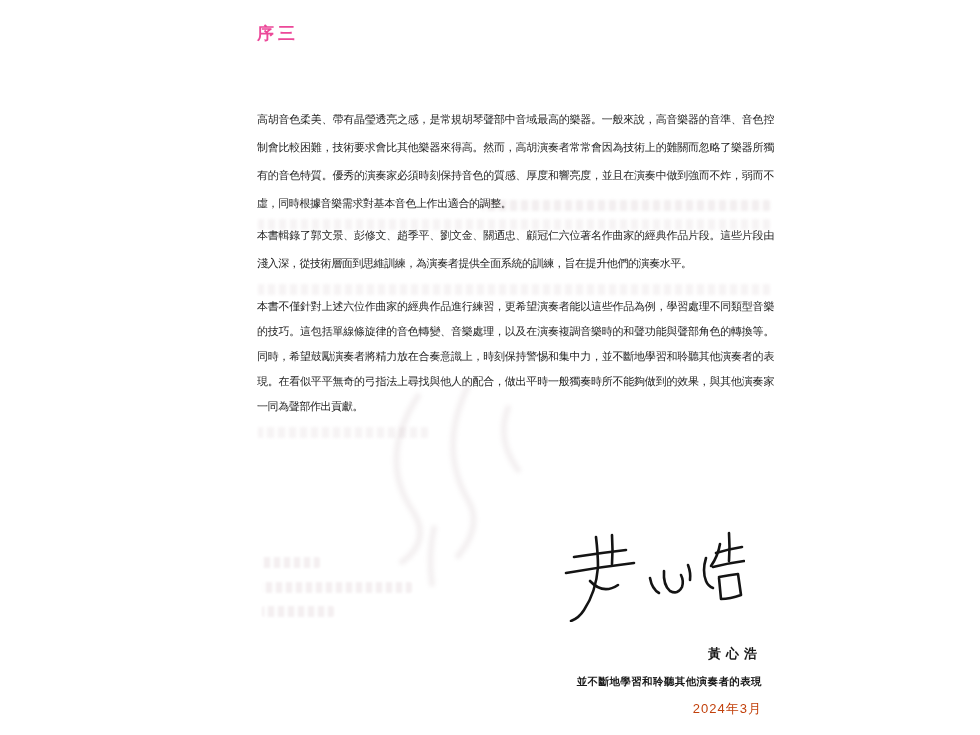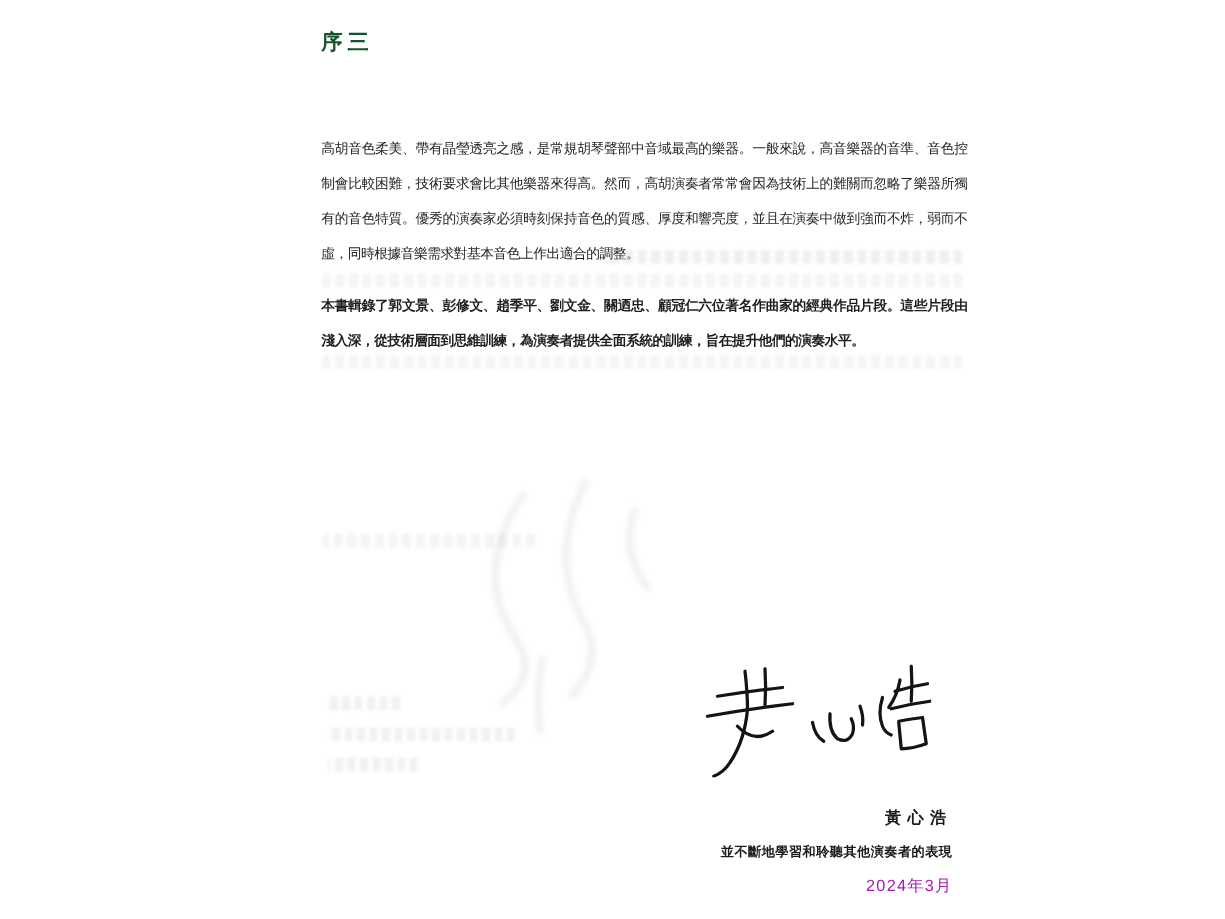--- a/index.html
+++ b/index.html
@@ -4,62 +4,63 @@
 <style>
   html,body { margin:0; padding:0; background:#ffffff; }
   .page {
     position:relative; width:980px; height:735px;
     background:#ffffff; overflow:hidden;
     font-family:"Liberation Sans", sans-serif;
     color:#1e1e1e;
   }
   .doc-title {
     position:absolute; left:257px; top:22px;
-    font-size:17px; font-weight:700; letter-spacing:4px; color:#14532d;
+    font-size:17px; font-weight:700; letter-spacing:4px; color:#ec4899;
   }
   .body-col {
     position:absolute; left:257px; top:105px; width:517px;
     font-size:11px; line-height:28px; letter-spacing:-0.4px;
     text-align:justify; color:#1f1f1f;
   }
   .body-col p { margin:0; }
-  .body-col p.p1 { margin-bottom:14px; }
-  .body-col p.p2 { margin-bottom:17px;font-weight:bold; }
+  .body-col p.p1 { margin-bottom:4px; }
+  .body-col p.p2 { margin-bottom:17px; }
   .body-col p.p3 { line-height:25px; margin-bottom:16px; }
   
   .ghost-line {
     position:absolute; height:11px; border-radius:2px;
     opacity:.32; filter:blur(1.4px); transform:scaleX(-1);
     background:repeating-linear-gradient(90deg,
       rgba(152,118,128,.38) 0 7px, rgba(152,118,128,.04) 7px 11px);
   }
   .ghost-line.soft { opacity:.22; }
   .ghost-sig { position:absolute; left:356px; top:378px; opacity:.13; filter:blur(2px); }
   .ghost-block { position:absolute; opacity:.30; filter:blur(1.3px); transform:scaleX(-1);
     background:repeating-linear-gradient(90deg,
       rgba(168,128,140,.40) 0 6px, rgba(168,128,140,.05) 6px 10px);
     height:11px; border-radius:2px; }
   .signature-svg { position:absolute; left:560px; top:524px; }
   .signoff {
     position:absolute; right:218px; text-align:right; white-space:nowrap; color:#1b1b1b;
   }
   .signoff.name { top:645px; font-size:13px; font-weight:700; letter-spacing:5px; }
   .signoff.role { top:675px; font-size:10.5px; font-weight:700; letter-spacing:0.4px; }
-  .signoff.date { top:700px; font-size:13px; font-weight:400; letter-spacing:1px; color:#a21caf; }
+  .signoff.date { top:700px; font-size:13px; font-weight:400; letter-spacing:1px; color:#c2410c; }
 </style>
 </head>
 <body>
 
 <div class="page">
 
   <div class="doc-title">序三</div>
 
   <div class="body-col">
     <p class="p1">高胡音色柔美、帶有晶瑩透亮之感，是常規胡琴聲部中音域最高的樂器。一般來說，高音樂器的音準、音色控制會比較困難，技術要求會比其他樂器來得高。然而，高胡演奏者常常會因為技術上的難關而忽略了樂器所獨有的音色特質。優秀的演奏家必須時刻保持音色的質感、厚度和響亮度，並且在演奏中做到強而不炸，弱而不虛，同時根據音樂需求對基本音色上作出適合的調整。</p>
     <p class="p2">本書輯錄了郭文景、彭修文、趙季平、劉文金、關迺忠、顧冠仁六位著名作曲家的經典作品片段。這些片段由淺入深，從技術層面到思維訓練，為演奏者提供全面系統的訓練，旨在提升他們的演奏水平。</p>
+    <p class="p3">本書不僅針對上述六位作曲家的經典作品進行練習，更希望演奏者能以這些作品為例，學習處理不同類型音樂的技巧。這包括單線條旋律的音色轉變、音樂處理，以及在演奏複調音樂時的和聲功能與聲部角色的轉換等。同時，希望鼓勵演奏者將精力放在合奏意識上，時刻保持警惕和集中力，並不斷地學習和聆聽其他演奏者的表現。在看似平平無奇的弓指法上尋找與他人的配合，做出平時一般獨奏時所不能夠做到的效果，與其他演奏家一同為聲部作出貢獻。</p>
   </div>
 
   <div class="ghost-line" style="left:482px; top:200px; width:288px;"></div>
   <div class="ghost-line soft" style="left:258px; top:219px; width:512px;"></div>
   <div class="ghost-line soft" style="left:258px; top:284px; width:512px;"></div>
   <div class="ghost-line soft" style="left:258px; top:427px; width:170px;"></div>
   <div class="ghost-block" style="left:262px; top:557px; width:58px;"></div>
   <div class="ghost-block" style="left:262px; top:582px; width:150px;"></div>
   <div class="ghost-block" style="left:262px; top:606px; width:72px;"></div>
 

